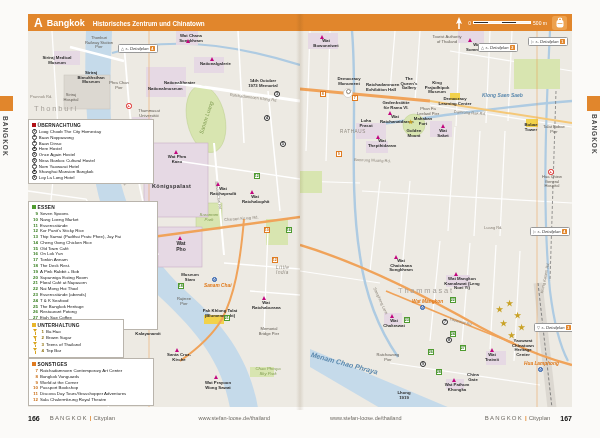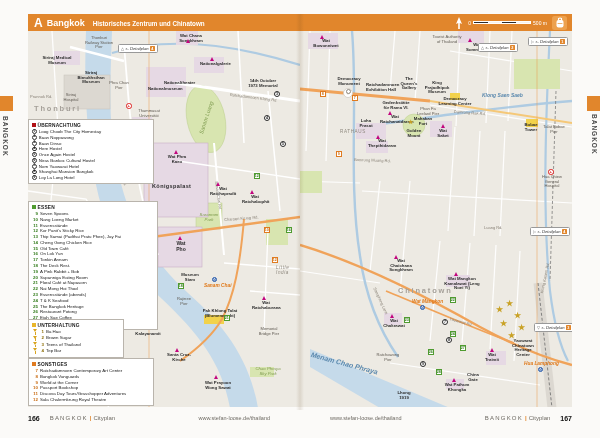--- a/index.html
+++ b/index.html
@@ -25,21 +25,21 @@
   .tabmark { position:absolute; width:13px; height:15px; background:#E1862C; z-index:6; }
   .tab { position:absolute; writing-mode:vertical-rl; font-size:6.5px; font-weight:bold; color:#4a4a4a; letter-spacing:1px; z-index:6; }
 
   
   .page-map { position:absolute; top:31px; width:272px; height:376px; overflow:hidden; background:#EDEAE3; }
   #map-left  { left:28px; }
   #map-right { left:300px; }
   .page-map svg { position:absolute; left:0; top:0; }
 
   .mlbl { position:absolute; color:#2b2b2b; line-height:1.1; transform-origin:0 0; z-index:2; }
-  .area      { font-size:7.5px; color:#A5A099; letter-spacing:1.8px; font-weight:bold; }
+  .area      { font-size:7.5px; color:#A5A099; letter-spacing:1.8px; font-weight:normal; }
   .area2     { font-size:4.6px; color:#8F897F; letter-spacing:0.6px; }
   .wat-label { font-size:4.3px; font-weight:bold; text-align:center; }
   .poi       { font-size:4.3px; font-weight:bold; text-align:center; }
   .poi-gray  { font-size:4.1px; color:#5F5A52; text-align:center; }
   .park-label{ font-size:4.3px; font-style:italic; color:#7E9B4E; text-align:center; }
   .river-label{ font-style:italic; color:#5B89AE; font-weight:bold; font-size:6px; }
   .road      { font-size:4px; color:#8A8378; white-space:nowrap; }
   .mrt       { font-size:4.8px; font-weight:bold; font-style:italic; color:#E07818; white-space:nowrap; }
   .palace    { font-size:5.5px; font-weight:bold; letter-spacing:0.4px; }
   .market    { font-size:4.3px; font-weight:bold; text-align:center; }
@@ -530,21 +530,21 @@
       <div class="mlbl poi" style=";left:103px;top:98px;width:22px">Golden Mount</div>
       <div class="mlbl wat-label" style=";left:134px;top:98px;width:18px">Wat Saket</div>
       <div class="mlbl road" style=";left:154px;top:79px;transform:rotate(4deg)">Damrong Rak Rd.</div>
       <div class="mlbl river-label" style=";left:182px;top:62px;font-size:5px">Klong Saen Saeb</div>
       <div class="mlbl poi" style=";left:221px;top:92px;width:20px">Bobae Tower</div>
       <div class="mlbl poi-gray" style=";left:243px;top:94px;width:22px">Talat Bobae Pier</div>
       <div class="mlbl road" style=";left:54px;top:127px;transform:rotate(2deg)">Bamrung Muang Rd.</div>
       <div class="mlbl road" style=";left:184px;top:195px">Luang Rd.</div>
       <div class="mlbl poi-gray" style=";left:238px;top:144px;width:28px">Hua Chiew General Hospital</div>
       <div class="mlbl road" style=";left:240px;top:262px;transform:rotate(-78deg)">Krung Kasem Rd.</div>
-      <div class="mlbl area" style=";left:98px;top:256px">Chinatown</div>
+      <div class="mlbl area" style=";left:98px;top:256px">Thammasat</div>
       <div class="mlbl wat-label" style=";left:86px;top:228px;width:30px">Wat Chaichana Songkhram</div>
       <div class="mlbl wat-label" style=";left:144px;top:246px;width:36px">Wat Mangkon Kamalawat (Leng Noei Yi)</div>
       <div class="mlbl mrt" style=";left:112px;top:268px">Wat Mangkon</div>
       <div class="mlbl road" style=";left:76px;top:256px;transform:rotate(65deg)">Sampheng Lane</div>
       <div class="mlbl road" style=";left:150px;top:286px;transform:rotate(16deg)">Yaowarat Rd.</div>
       <div class="mlbl wat-label" style=";left:82px;top:288px;width:24px">Wat Chakrawat</div>
       <div class="mlbl poi-gray" style=";left:76px;top:322px;width:24px">Ratchawong Pier</div>
       <div class="mlbl poi" style=";left:208px;top:308px;width:30px">Yaowarat Chinatown Heritage Center</div>
       <div class="mlbl wat-label" style=";left:182px;top:322px;width:20px">Wat Traimit</div>
       <div class="mlbl poi" style=";left:164px;top:342px;width:18px">China Gate</div>

